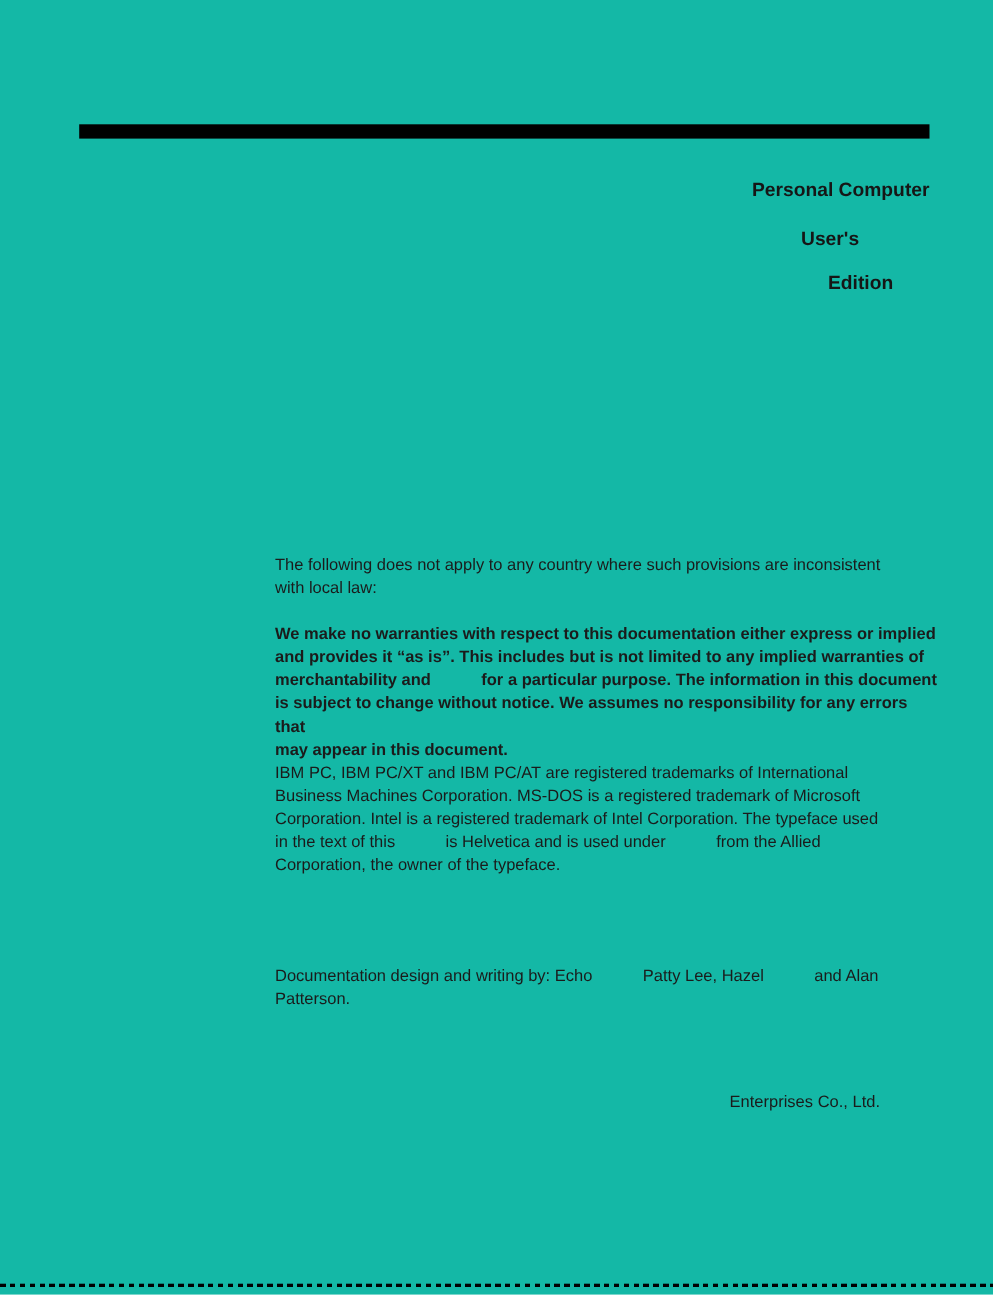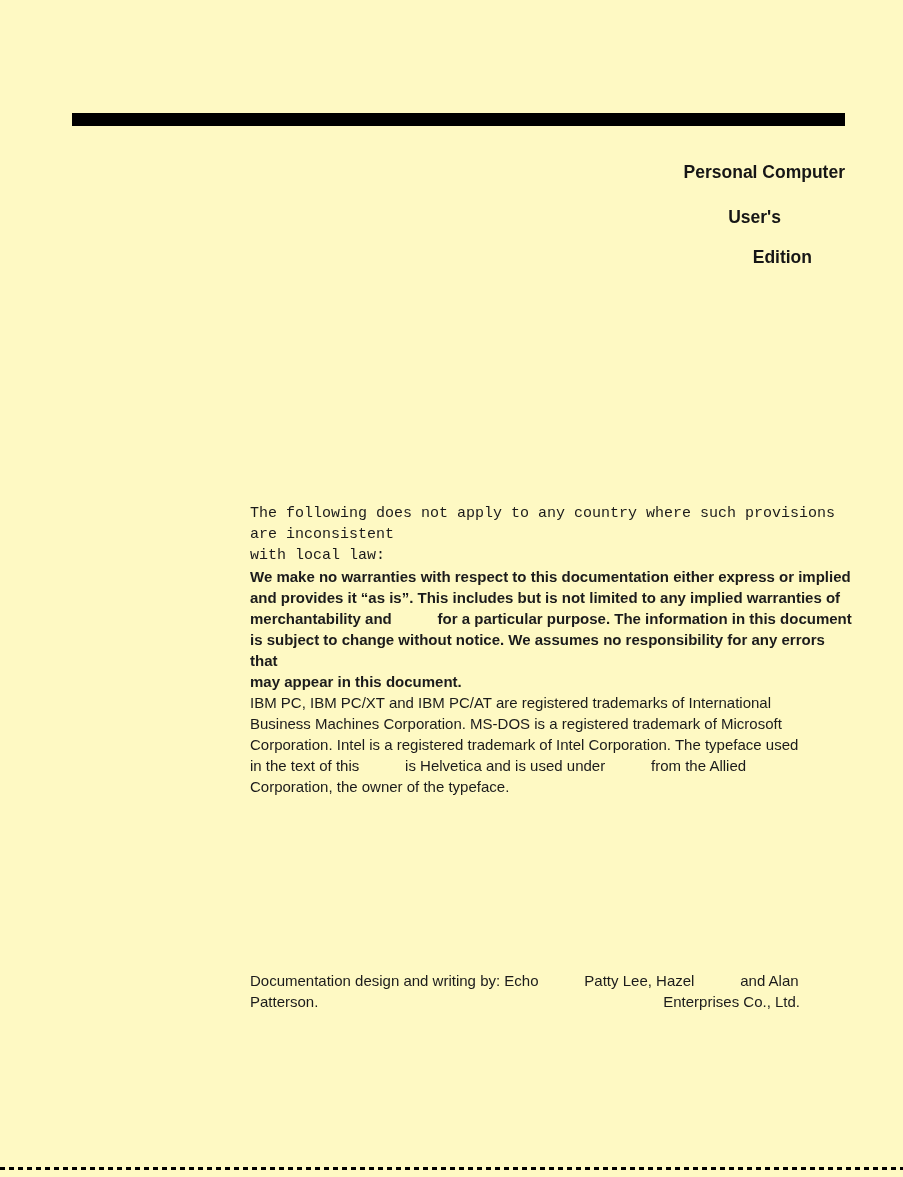--- a/index.html
+++ b/index.html
@@ -4,21 +4,21 @@
 <style>
   html, body {
     margin: 0;
     padding: 0;
     background: #ffffff;
   }
   .page {
     position: relative;
     width: 903px;
     height: 1177px;
-    background: #fef9c3;
+    background: #14b8a6;
     font-family: "Liberation Sans", sans-serif;
     color: #1b1b1b;
     overflow: hidden;
   }
   .top-rule {
     position: absolute;
     left: 72px;
     top: 113px;
     width: 773px;
     height: 13px;
@@ -38,25 +38,25 @@
   .para {
     position: absolute;
     left: 250px;
     width: 602px;
     font-size: 15px;
     line-height: 21px;
   }
   .para .line {
     white-space: pre-wrap;
   }
-  .p1 { top: 503px; font-family: Liberation Mono, monospace; }
+  .p1 { top: 503px; }
   .p2 { top: 566px; font-weight: bold; }
   .p3 { top: 692px; }
   .p4 { top: 818px; }
-  .p5 { top: 970px; }
+  .p5 { top: 877px; }
   .p6 { top: 991px; left: 400px; width: 400px; text-align: right; }
   .bottom-dashed-rule {
     position: absolute;
     left: 0;
     top: 1167px;
     width: 903px;
     height: 3px;
     background: repeating-linear-gradient(
       90deg,
       #000000 0px, #000000 5px,

